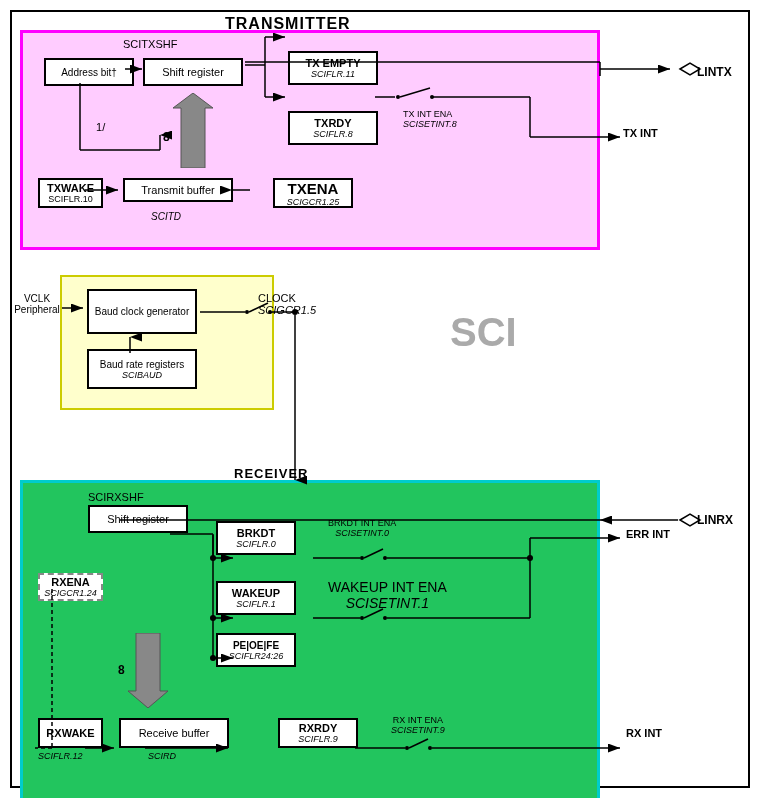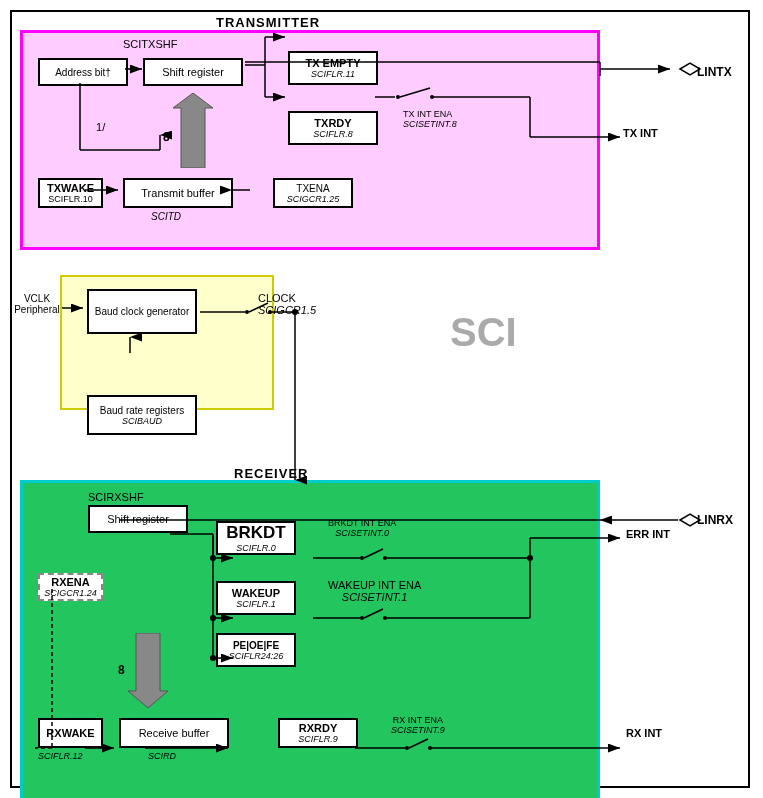--- a/index.html
+++ b/index.html
@@ -31,24 +31,24 @@
       position: absolute;
       left: 20px;
       top: 30px;
       width: 580px;
       height: 220px;
       border: 3px solid #ff00ff;
       background: #ffccff;
     }
     .transmitter-label {
       position: absolute;
-      left: 216px;
+      left: 225px;
       top: 15px;
       font-weight: bold;
-      font-size: 13px;
+      font-size: 16px;
       letter-spacing: 1px;
     }
     
     .receiver-box {
       position: absolute;
       left: 20px;
       top: 480px;
       width: 580px;
       height: 340px;
       border: 3px solid #00cccc;
@@ -78,21 +78,21 @@
 <div class="diagram">
 
   <div class="outer-border"></div>
 
   <div class="transmitter-label">TRANSMITTER</div>
 
   <div class="transmitter-box">
 
     <div style="position:absolute;left:100px;top:5px;font-size:11px;">SCITXSHF</div>
 
-    <div style="position:absolute;left:15px;top:25px;width:90px;height:28px;border:2px solid #000;background:#fff;display:flex;align-items:center;justify-content:center;font-size:10px;">
+    <div style="position:absolute;left:21px;top:25px;width:90px;height:28px;border:2px solid #000;background:#fff;display:flex;align-items:center;justify-content:center;font-size:10px;">
       <span>Address bit†</span>
     </div>
 
     <div style="position:absolute;left:120px;top:25px;width:100px;height:28px;border:2px solid #000;background:#fff;display:flex;align-items:center;justify-content:center;font-size:11px;">
       <span>Shift register</span>
     </div>
 
     <div style="position:absolute;left:265px;top:18px;width:90px;height:34px;border:2px solid #000;background:#fff;display:flex;flex-direction:column;align-items:center;justify-content:center;">
       <span style="font-size:11px;font-weight:bold;">TX EMPTY</span>
       <span style="font-size:9px;font-style:italic;">SCIFLR.11</span>
@@ -106,27 +106,27 @@
     <div style="position:absolute;left:380px;top:76px;font-size:9px;text-align:left;">
       <span>TX INT ENA</span><br>
       <span style="font-style:italic;">SCISETINT.8</span>
     </div>
 
     <div style="position:absolute;left:15px;top:145px;width:65px;height:30px;border:2px solid #000;background:#fff;display:flex;flex-direction:column;align-items:center;justify-content:center;">
       <span style="font-size:11px;font-weight:bold;">TXWAKE</span>
       <span style="font-size:9px;">SCIFLR.10</span>
     </div>
 
-    <div style="position:absolute;left:100px;top:145px;width:110px;height:30px;border:2px solid #000;background:#fff;display:flex;align-items:center;justify-content:center;font-size:11px;">
+    <div style="position:absolute;left:100px;top:145px;width:110px;height:24px;border:2px solid #000;background:#fff;display:flex;align-items:center;justify-content:center;font-size:11px;">
       <span>Transmit buffer</span>
     </div>
     <div style="position:absolute;left:128px;top:178px;font-size:10px;font-style:italic;">SCITD</div>
 
     <div style="position:absolute;left:250px;top:145px;width:80px;height:30px;border:2px solid #000;background:#fff;display:flex;flex-direction:column;align-items:center;justify-content:center;">
-      <span style="font-size:10px;font-weight:normal;">TXENA</span>
+      <span style="font-size:15px;font-weight:bold;">TXENA</span>
       <span style="font-size:9px;font-style:italic;">SCIGCR1.25</span>
     </div>
 
     <svg width="40" height="75" style="position:absolute;left:150px;top:60px;">
       <defs>
         <marker id="arrowUp" markerWidth="10" markerHeight="7" refX="5" refY="7" orient="auto">
           <polygon points="0 7, 5 0, 10 7" fill="#888"></polygon>
         </marker>
       </defs>
       <polygon points="8,75 8,15 0,15 20,0 40,15 32,15 32,75" fill="#888" stroke="#555" stroke-width="1"></polygon>
@@ -143,35 +143,35 @@
 
   <div class="receiver-box">
 
     <div style="position:absolute;left:65px;top:8px;font-size:11px;">SCIRXSHF</div>
 
     <div style="position:absolute;left:65px;top:22px;width:100px;height:28px;border:2px solid #000;background:#fff;display:flex;align-items:center;justify-content:center;font-size:11px;">
       <span>Shift register</span>
     </div>
 
     <div style="position:absolute;left:193px;top:38px;width:80px;height:34px;border:2px solid #000;background:#fff;display:flex;flex-direction:column;align-items:center;justify-content:center;">
-      <span style="font-size:17px;font-weight:bold;">BRKDT</span>
+      <span style="font-size:11px;font-weight:bold;">BRKDT</span>
       <span style="font-size:9px;font-style:italic;">SCIFLR.0</span>
     </div>
 
     <div style="position:absolute;left:305px;top:35px;font-size:9px;text-align:center;">
       <span>BRKDT INT ENA</span><br>
       <span style="font-style:italic;">SCISETINT.0</span>
     </div>
 
     <div style="position:absolute;left:193px;top:98px;width:80px;height:34px;border:2px solid #000;background:#fff;display:flex;flex-direction:column;align-items:center;justify-content:center;">
       <span style="font-size:11px;font-weight:bold;">WAKEUP</span>
       <span style="font-size:9px;font-style:italic;">SCIFLR.1</span>
     </div>
 
-    <div style="position:absolute;left:305px;top:96px;font-size:11px;text-align:center;">
+    <div style="position:absolute;left:305px;top:96px;font-size:14px;text-align:center;">
       <span>WAKEUP INT ENA</span><br>
       <span style="font-style:italic;">SCISETINT.1</span>
     </div>
 
     <div style="position:absolute;left:193px;top:150px;width:80px;height:34px;border:2px solid #000;background:#fff;display:flex;flex-direction:column;align-items:center;justify-content:center;">
       <span style="font-size:10px;font-weight:bold;">PE|OE|FE</span>
       <span style="font-size:9px;font-style:italic;">SCIFLR24:26</span>
     </div>
 
     <div style="position:absolute;left:15px;top:90px;width:65px;height:28px;border:2px dashed #888;background:#fff;display:flex;flex-direction:column;align-items:center;justify-content:center;">
@@ -205,21 +205,21 @@
 
     <div style="position:absolute;left:95px;top:180px;font-size:12px;font-weight:bold;">8</div>
   </div>
 
   <div style="position:absolute;left:60px;top:275px;width:214px;height:135px;border:2px solid #cccc00;background:#ffffcc;">
 
     <div style="position:absolute;left:25px;top:12px;width:110px;height:45px;border:2px solid #000;background:#fff;display:flex;align-items:center;justify-content:center;font-size:10px;text-align:center;">
       <span>Baud clock generator</span>
     </div>
 
-    <div style="position:absolute;left:25px;top:72px;width:110px;height:40px;border:2px solid #000;background:#fff;display:flex;flex-direction:column;align-items:center;justify-content:center;font-size:10px;text-align:center;margin-top:46px;">
+    <div style="position:absolute;left:25px;top:72px;width:110px;height:40px;border:2px solid #000;background:#fff;display:flex;flex-direction:column;align-items:center;justify-content:center;font-size:10px;text-align:center;">
       <span>Baud rate registers</span>
       <span style="font-style:italic;font-size:9px;">SCIBAUD</span>
     </div>
   </div>
 
   <div style="position:absolute;left:12px;top:293px;font-size:10px;text-align:center;width:50px;">
     <span>VCLK<br>Peripheral</span>
   </div>
 
   <div style="position:absolute;left:258px;top:292px;font-size:11px;">

